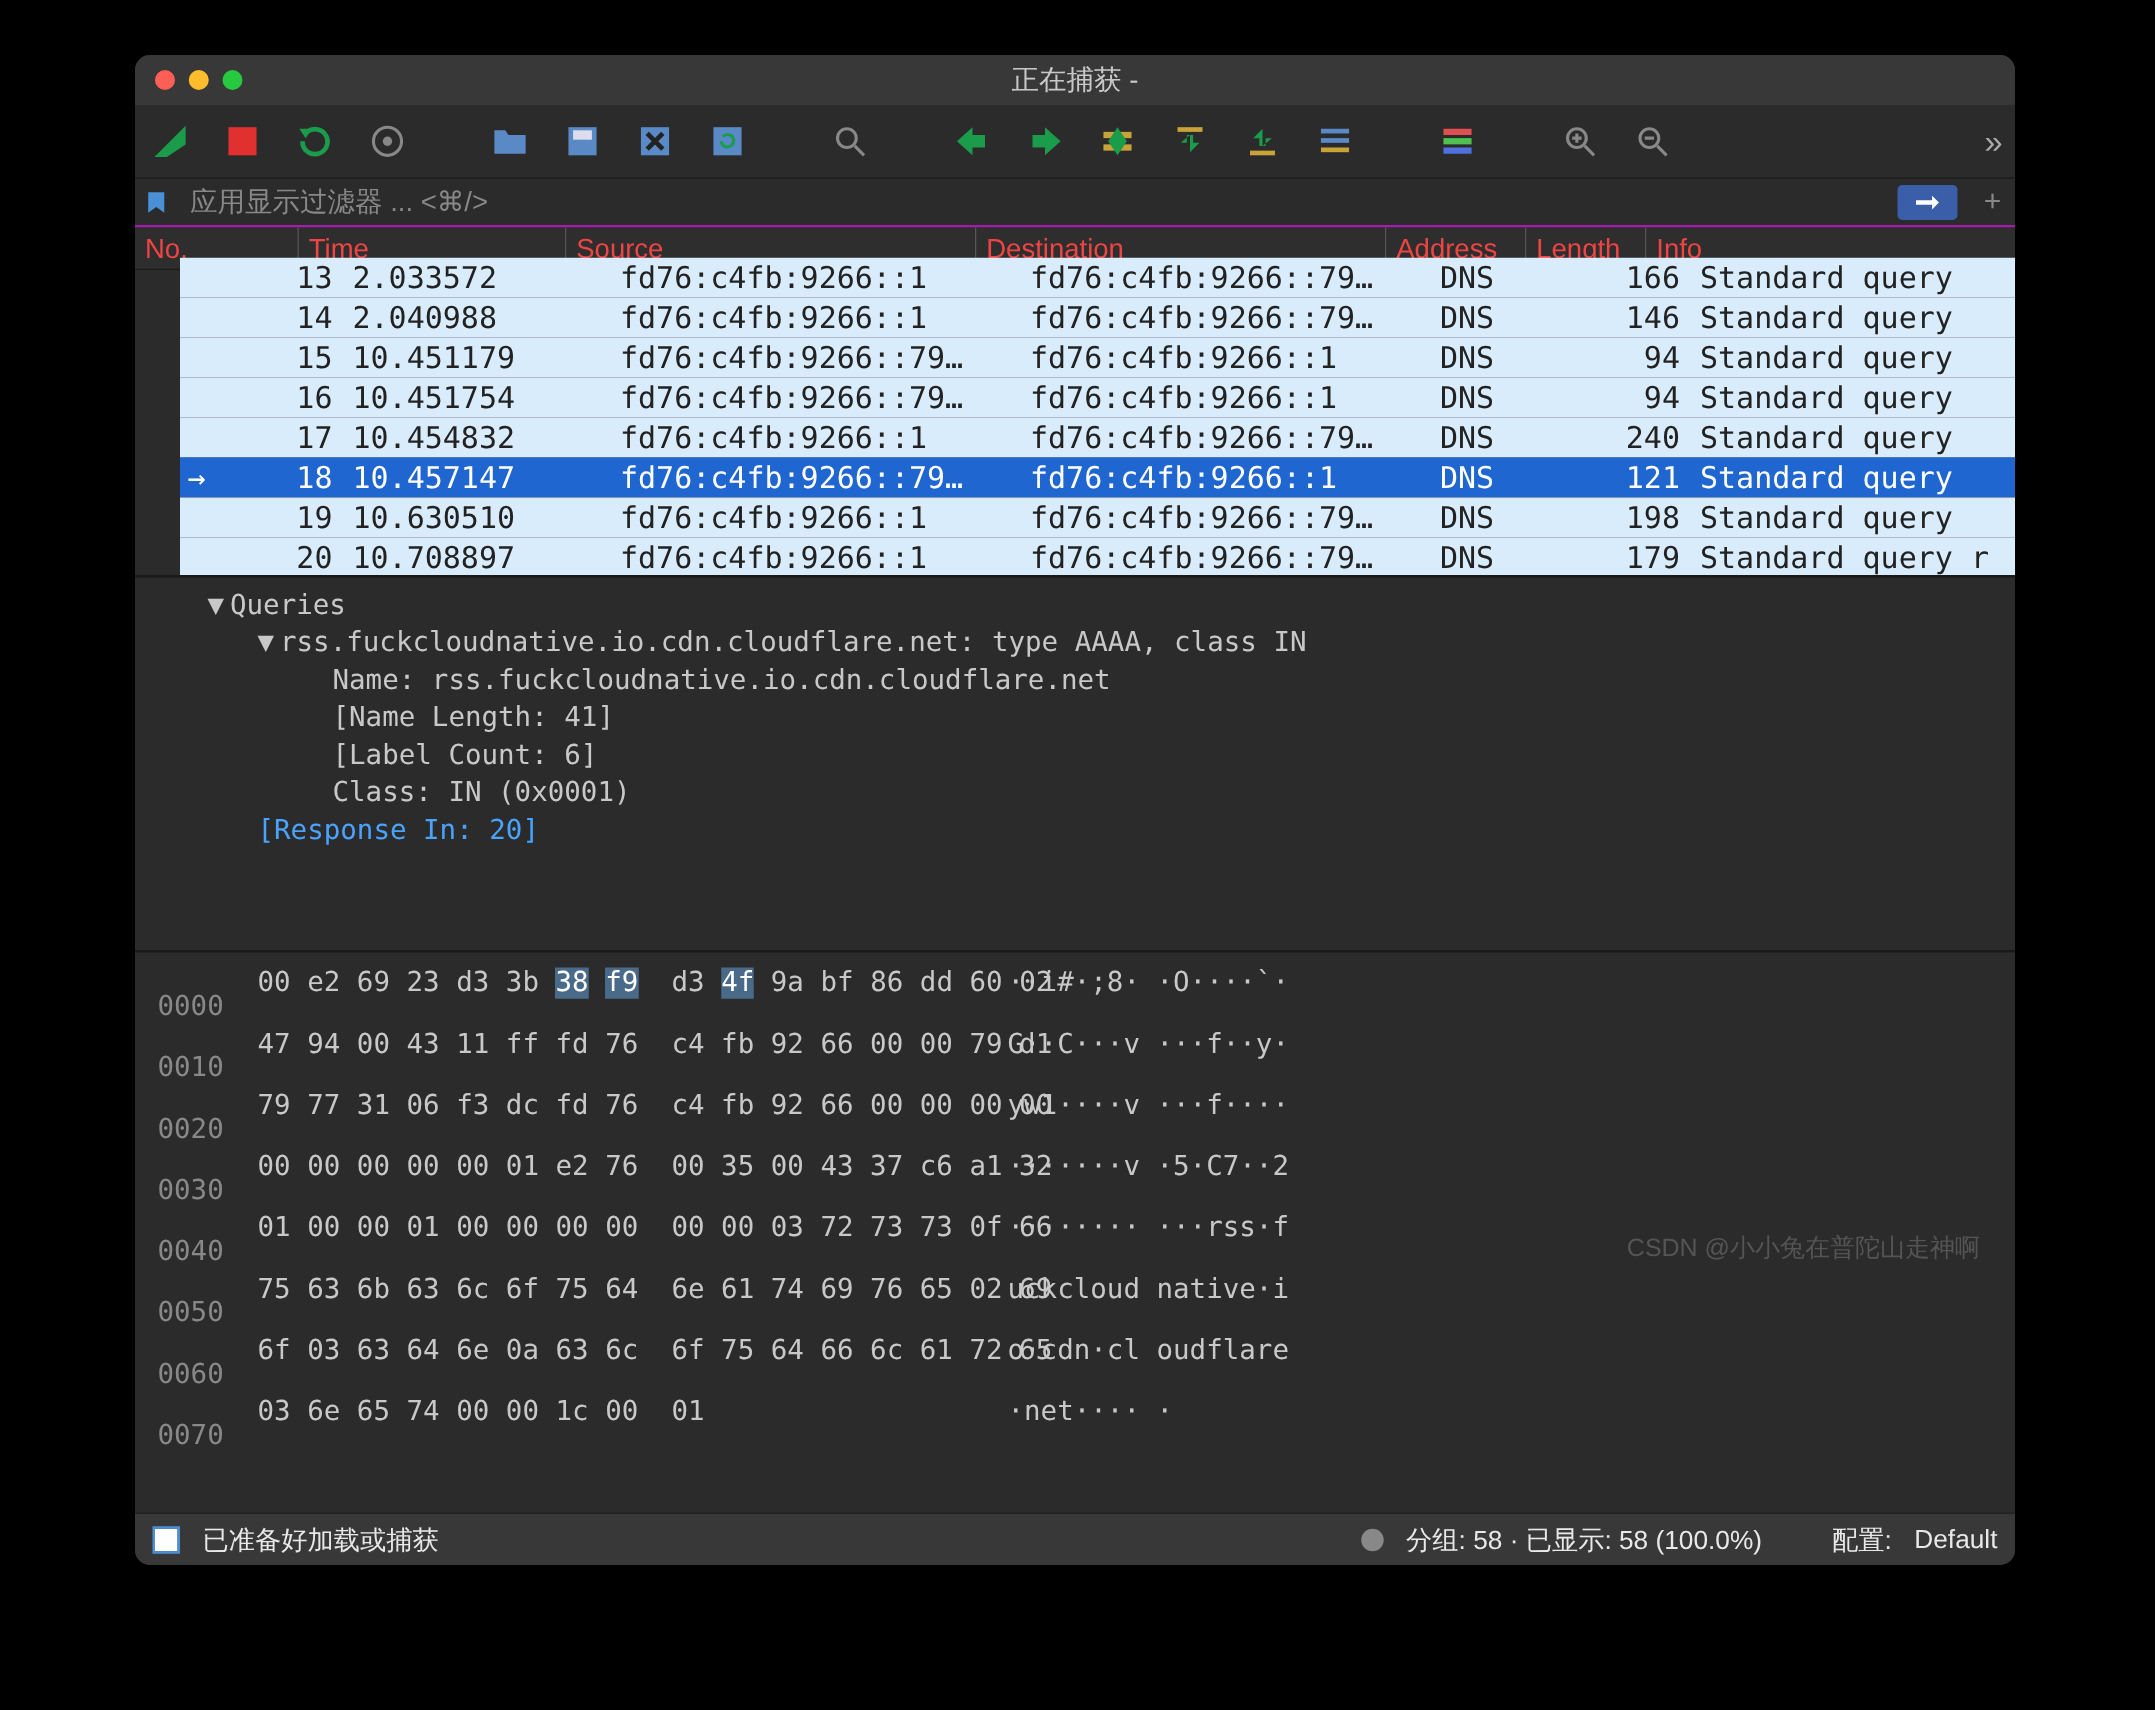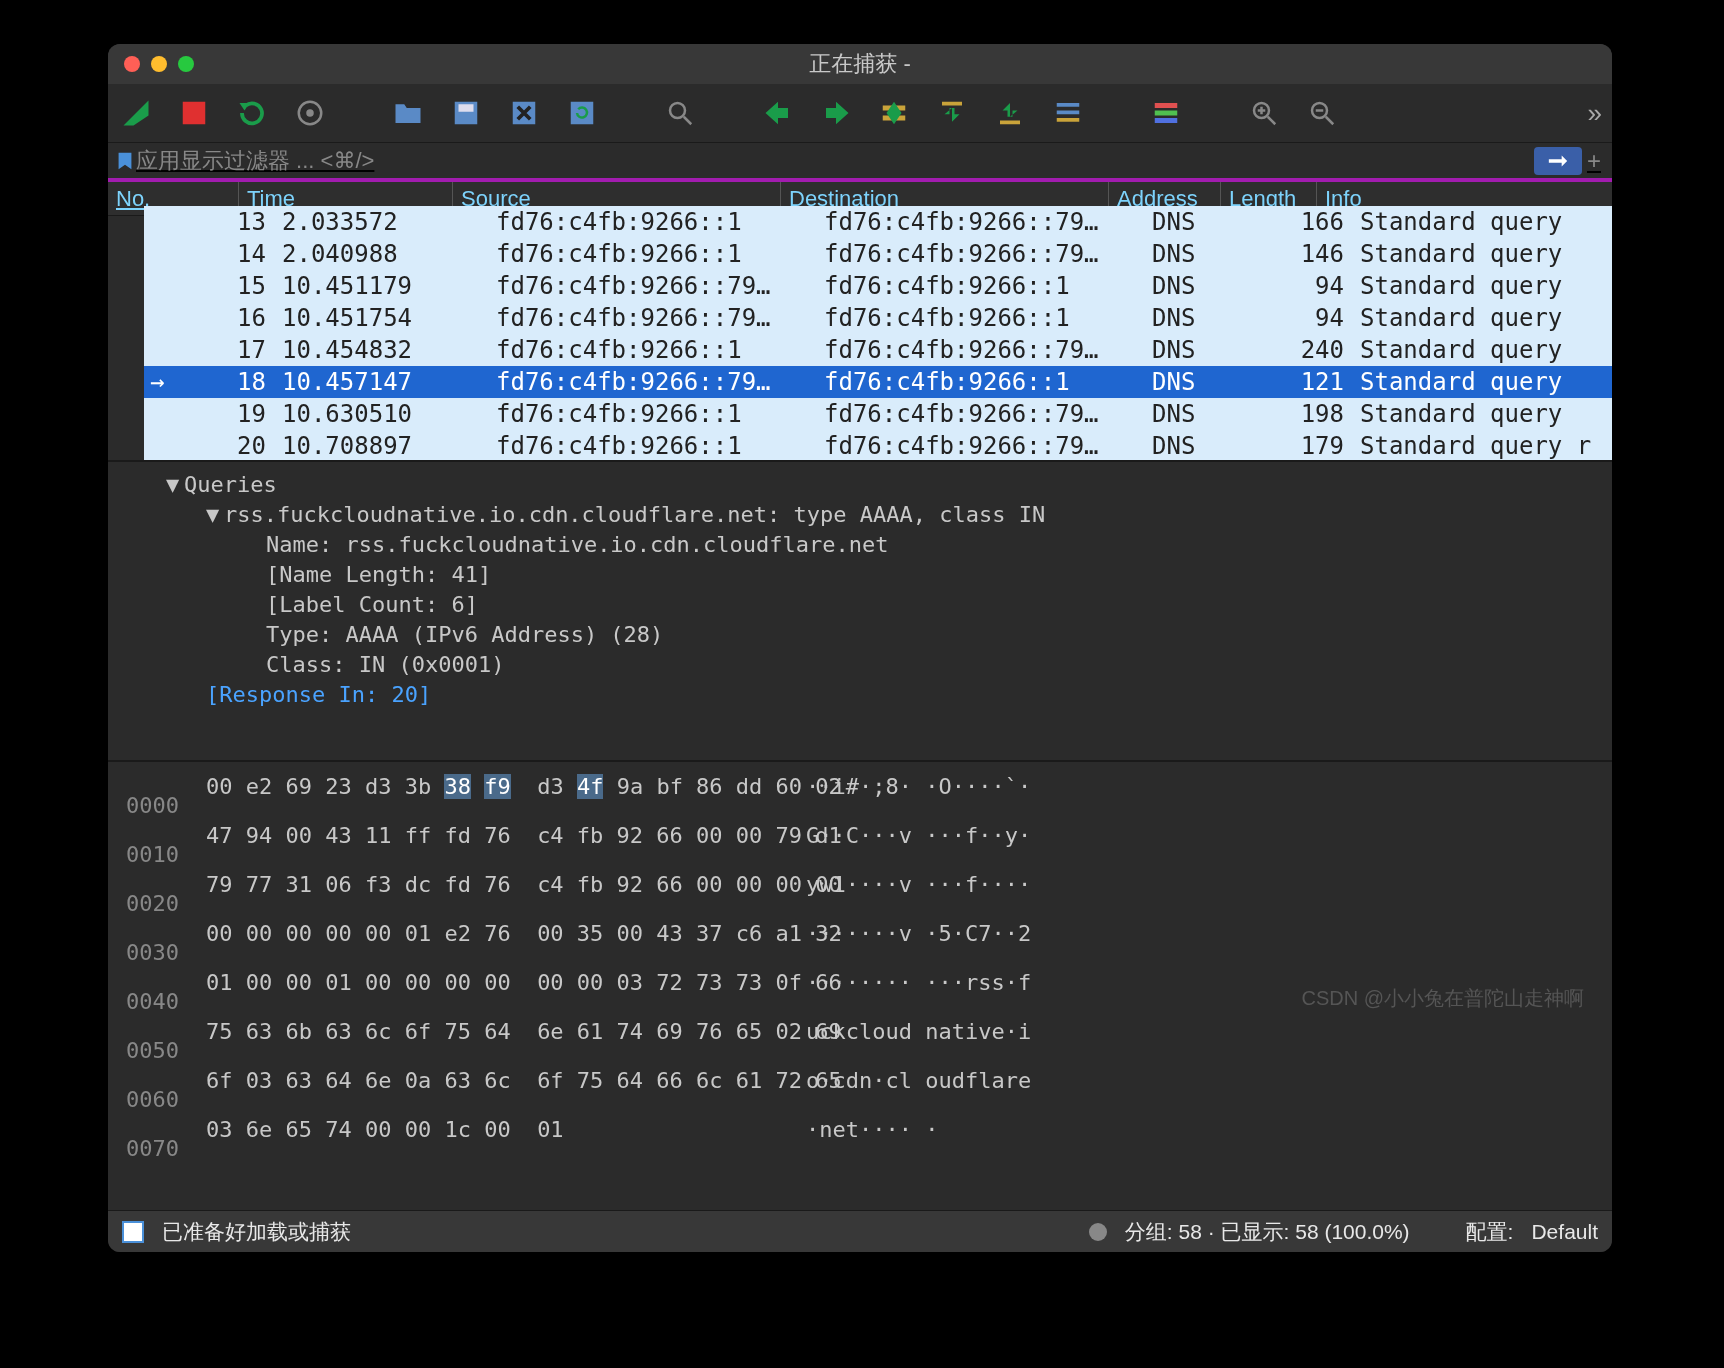--- a/index.html
+++ b/index.html
@@ -8,28 +8,28 @@
   .titlebar { height: 40px; background: #383838; display: flex; align-items: center; position: relative; }
   .traffic { display: flex; gap: 11px; margin-left: 16px; }
   .traffic .dot { width: 16px; height: 16px; border-radius: 50%; }
   .dot.red { background: #ff5f56; } .dot.yel { background: #ffbd2e; } .dot.grn { background: #27c93f; }
   .titlebar .title { position: absolute; left: 0; right: 0; text-align: center; color: #c8c8c8; font-size: 22px; pointer-events: none; }
   .toolbar { height: 58px; background: #2b2b2b; display: flex; align-items: center; padding: 0 10px; gap: 22px; }
   .toolbar .tbbtn { width: 36px; height: 36px; display: flex; align-items: center; justify-content: center; cursor: pointer; }
   .toolbar .sep { width: 18px; }
   .toolbar svg { width: 30px; height: 30px; }
   .toolbar .overflow { margin-left: auto; color: #aaa; font-size: 26px; }
-  .filterbar { height: 40px; background: #2b2b2b; display: flex; align-items: center; padding: 0 6px; gap: 0; border-top: 1px solid #1a1a1a; border-bottom: 4px solid #a21caf; text-decoration: underline; }
+  .filterbar { height: 40px; background: #2b2b2b; display: flex; align-items: center; padding: 0 6px; gap: 16px; border-top: 1px solid #1a1a1a; border-bottom: 2px solid #a21caf; }
   .bookmark { width: 22px; height: 22px; color: #4a90d9; }
   .filter-input { flex: 1; background: transparent; border: none; outline: none; color: #e8e8e8; font-size: 22px; }
   .filter-input::placeholder { color: #888; }
   .filter-go { width: 48px; height: 28px; background: #3a5fa8; border-radius: 4px; display: flex; align-items: center; justify-content: center; color: #fff; }
   .filter-add { width: 24px; text-align: center; color: #888; font-size: 24px; }
   .pkt-header { height: 34px; background: #2e2e2e; display: flex; border-bottom: 1px solid #1a1a1a; }
-  .pkt-header .col { color: #7dd3fc; font-size: 22px; padding: 4px 8px; border-left: 1px solid #555; display: flex; align-items: center; text-decoration: underline; }
+  .pkt-header .col { color: #ef4444; font-size: 22px; padding: 4px 8px; border-left: 1px solid #555; display: flex; align-items: center; }
   .pkt-header .col:first-child { border-left: none; }
   .pkt-list { height: 254px; overflow: hidden; font-family: "Menlo", "Consolas", monospace; font-size: 24px; position: relative; margin-left: 36px; }
   .pkt-row { display: flex; height: 32px; align-items: center; background: #d9ecfb; color: #222; }
   .pkt-row.sel { background: #1f66d0; color: #fff; }
   .pkt-row .cell { padding: 0 8px; white-space: nowrap; overflow: hidden; }
   .pkt-row .cell.num { text-align: right; }
   .pkt-row .cell.len { text-align: right; }
   .w-no{width:130px} .w-time{width:214px} .w-src{width:328px} .w-dst{width:328px} .w-proto{width:112px} .w-len{width:96px} .w-info{flex:1}
   .detail-pane { height: 300px; background: #2b2b2b; color: #c8c8c8; font-family: "Menlo","Consolas",monospace; font-size: 22px; padding: 8px 18px; overflow: hidden; border-top: 2px solid #1a1a1a; line-height: 30px; }
   .detail-pane .tri { display:inline-block; width: 18px; }
@@ -272,21 +272,20 @@
         <div class="cell w-info">Standard query r</div>
       </div>
     </div>
 
   <div class="detail-pane">
     <span class="ind" style="padding-left:40px"><span class="tri">▼</span><span>Queries</span></span>
     <span class="ind" style="padding-left:80px"><span class="tri">▼</span><span>rss.fuckcloudnative.io.cdn.cloudflare.net: type AAAA, class IN</span></span>
     <span class="ind" style="padding-left:140px"><span>Name: rss.fuckcloudnative.io.cdn.cloudflare.net</span></span>
     <span class="ind" style="padding-left:140px"><span>[Name Length: 41]</span></span>
     <span class="ind" style="padding-left:140px"><span>[Label Count: 6]</span></span>
-    <span class="ind" style="padding-left:140px"><span>Type: AAAA (IPv6 Address) (28)</span></span>
     <span class="ind" style="padding-left:140px"><span>Class: IN (0x0001)</span></span>
     <span class="ind link" style="padding-left:80px"><span>[Response In: 20]</span></span>
   </div>
 
   <div class="hex-pane" id="hex-pane"><div class="hex-row"><span class="hex-off">0000</span><span class="hex-bytes">00 e2 69 23 d3 3b <span class="hl">38</span> <span class="hl">f9</span>  d3 <span class="hl">4f</span> 9a bf 86 dd 60 02</span><span class="hex-ascii">··i#·;8· ·O····`·</span></div><div class="hex-row"><span class="hex-off">0010</span><span class="hex-bytes">47 94 00 43 11 ff fd 76  c4 fb 92 66 00 00 79 d1</span><span class="hex-ascii">G··C···v ···f··y·</span></div><div class="hex-row"><span class="hex-off">0020</span><span class="hex-bytes">79 77 31 06 f3 dc fd 76  c4 fb 92 66 00 00 00 00</span><span class="hex-ascii">yw1····v ···f····</span></div><div class="hex-row"><span class="hex-off">0030</span><span class="hex-bytes">00 00 00 00 00 01 e2 76  00 35 00 43 37 c6 a1 32</span><span class="hex-ascii">·······v ·5·C7··2</span></div><div class="hex-row"><span class="hex-off">0040</span><span class="hex-bytes">01 00 00 01 00 00 00 00  00 00 03 72 73 73 0f 66</span><span class="hex-ascii">········ ···rss·f</span></div><div class="hex-row"><span class="hex-off">0050</span><span class="hex-bytes">75 63 6b 63 6c 6f 75 64  6e 61 74 69 76 65 02 69</span><span class="hex-ascii">uckcloud native·i</span></div><div class="hex-row"><span class="hex-off">0060</span><span class="hex-bytes">6f 03 63 64 6e 0a 63 6c  6f 75 64 66 6c 61 72 65</span><span class="hex-ascii">o·cdn·cl oudflare</span></div><div class="hex-row"><span class="hex-off">0070</span><span class="hex-bytes">03 6e 65 74 00 00 1c 00  01</span><span class="hex-ascii">·net···· ·</span></div></div>
 
   <div class="statusbar">
     <div class="sb-icon"></div>
     <span>已准备好加载或捕获</span>
     <span class="flex"></span>

